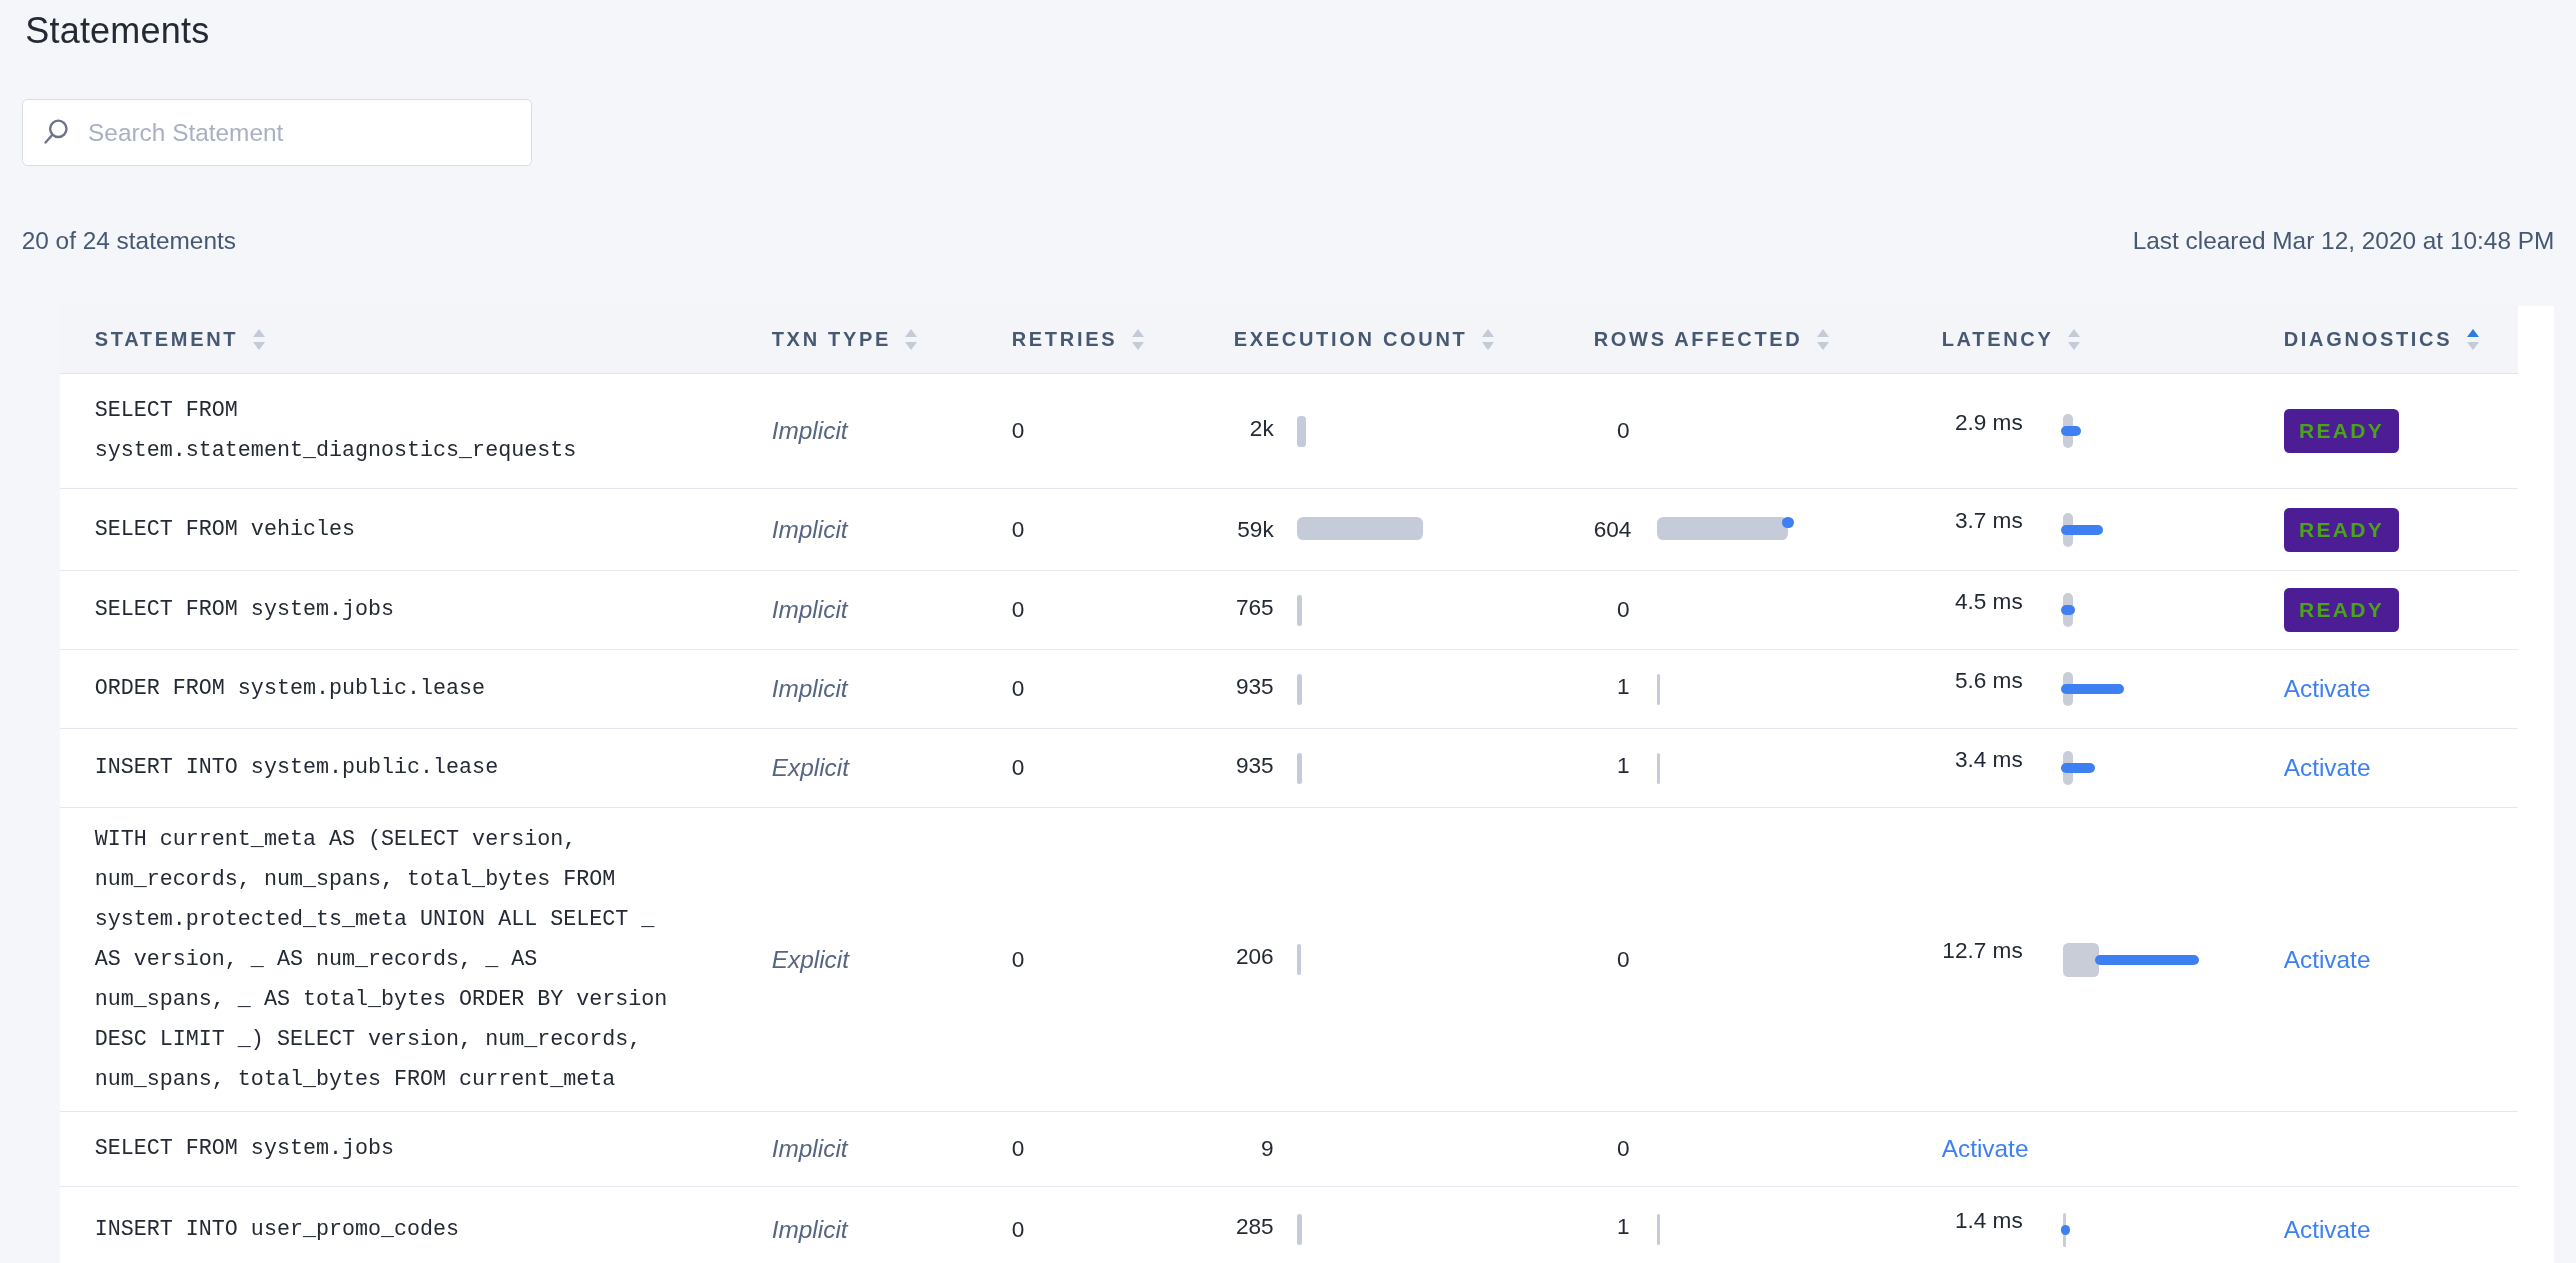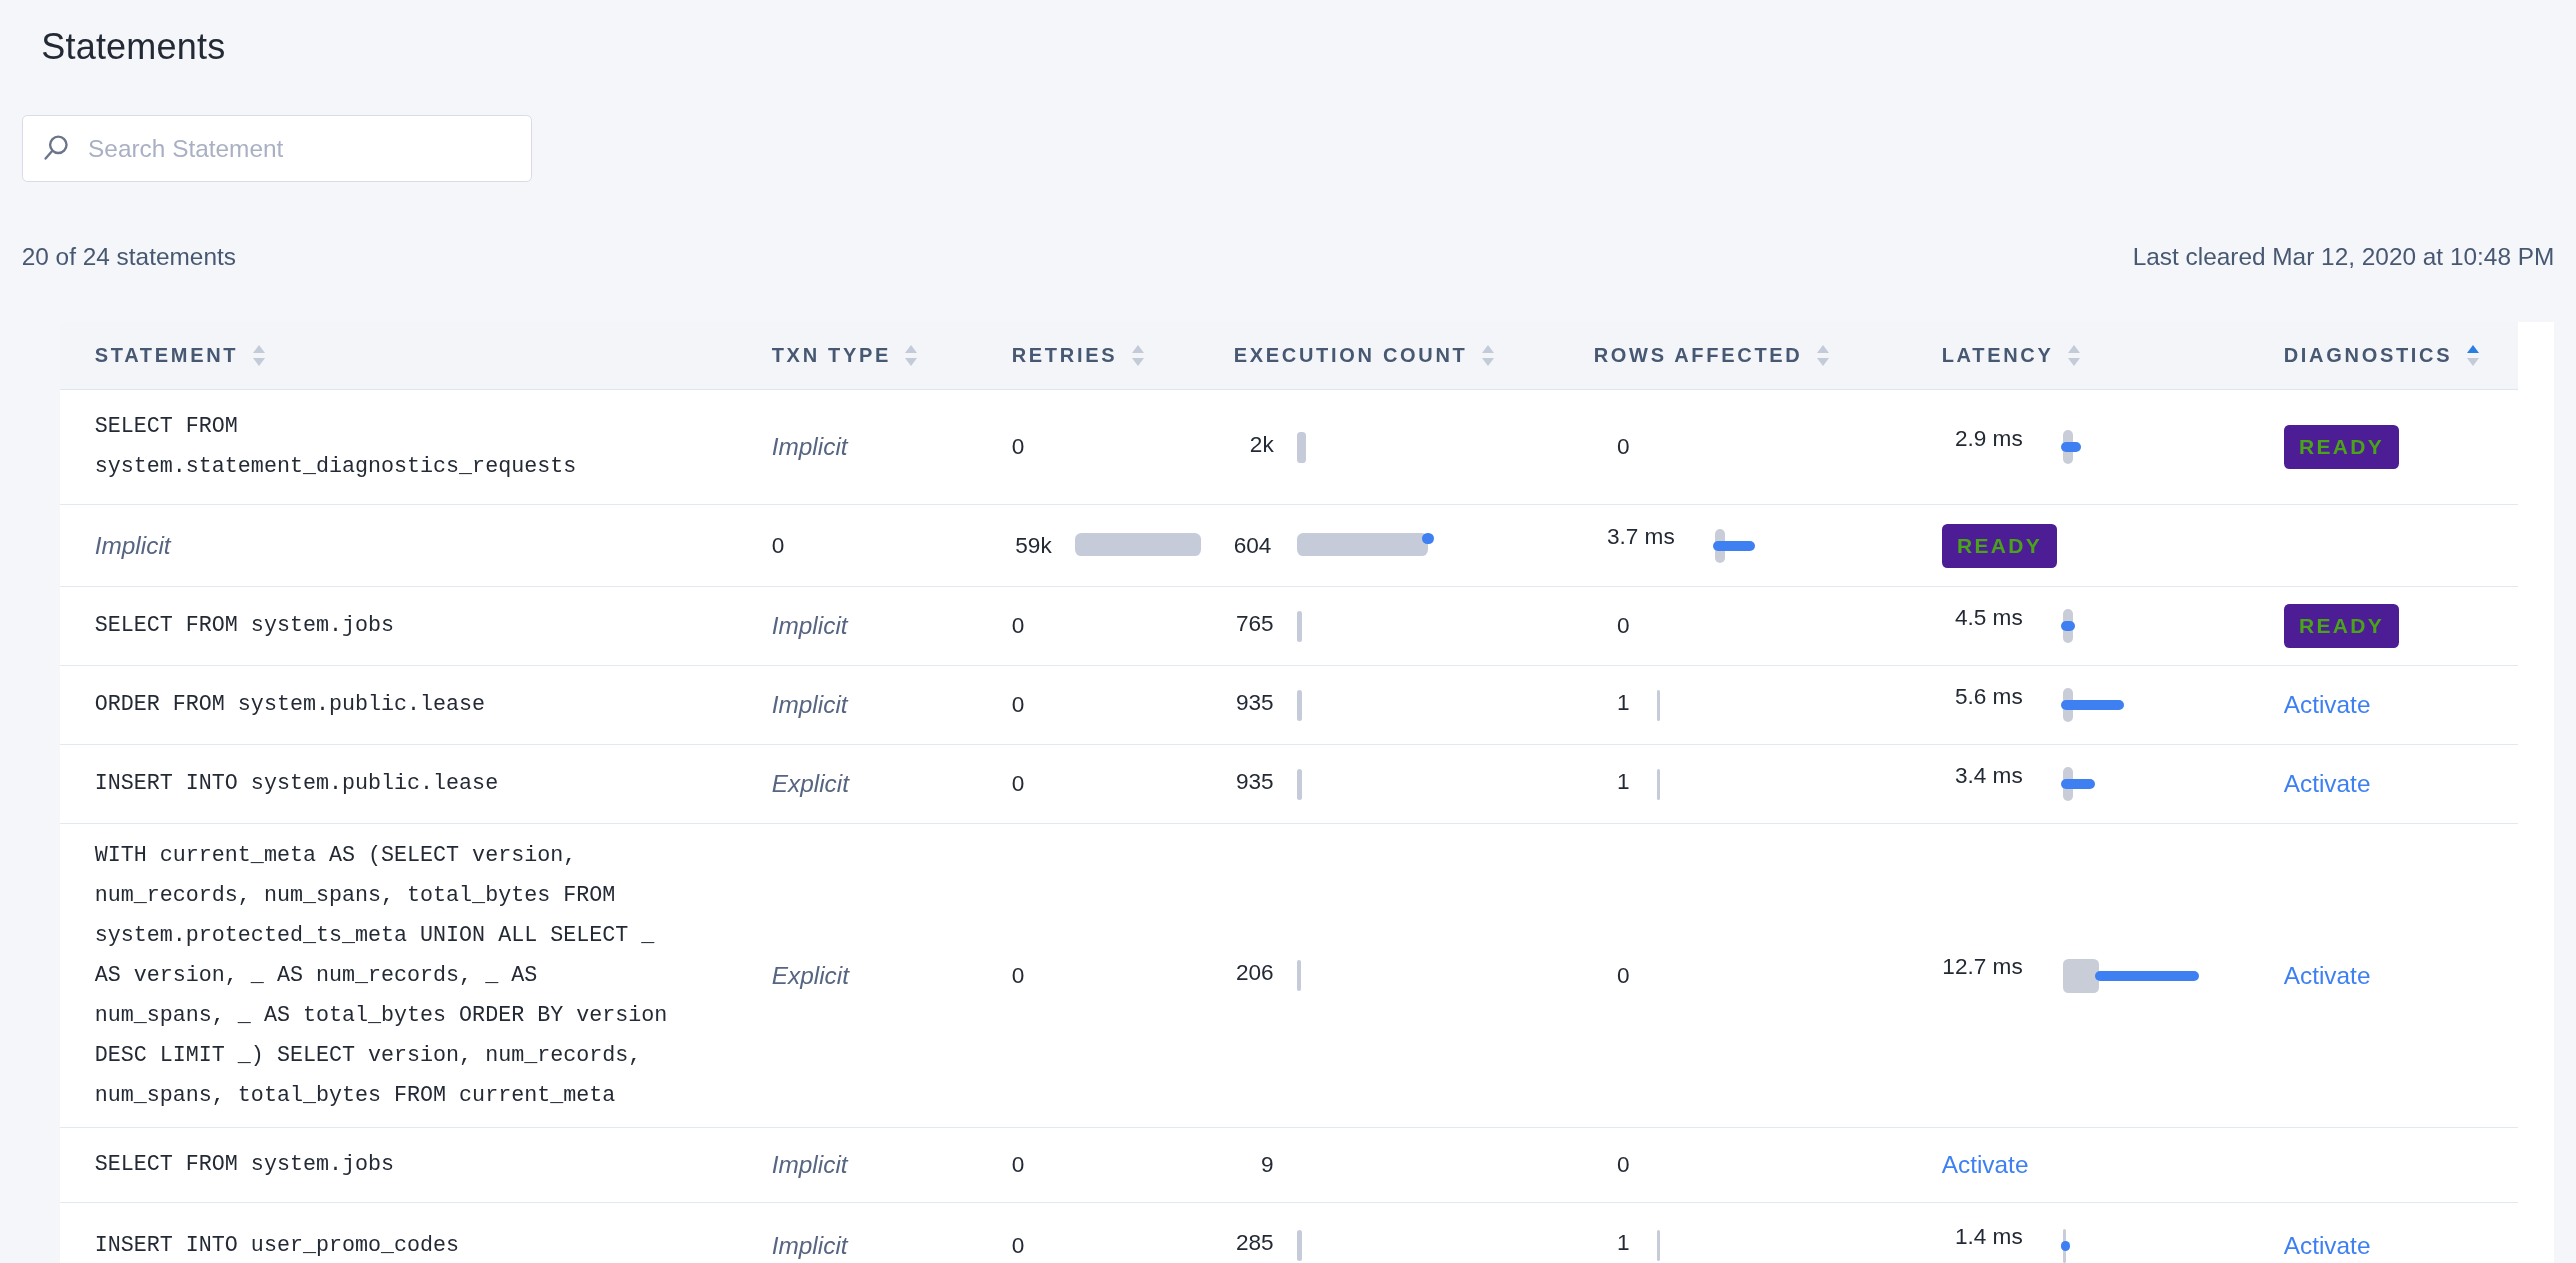--- a/index.html
+++ b/index.html
@@ -6,21 +6,21 @@
   html,body { margin:0; padding:0; }
   body {
     width: 2576px; height: 1264px; overflow: hidden;
     background: #f4f6fa;
     font-family: "Liberation Sans", sans-serif;
     color: #242a35;
   }
   .page { padding: 7.2px 21.7px 0 21.7px; }
 
   h1.title {
-    margin: 16px; padding-left: 3.6px;
+    margin: 0; padding-left: 3.6px;
     font-size: 36px; font-weight: 500; color: #242a35; line-height: 47px;
     letter-spacing: 0.2px;
   }
 
   .controls { margin-top: 45px; display: flex; align-items: center; gap: 32px; }
   .search-box {
     width: 510px; height: 67px; background: #fff;
     border: 1.8px solid #d7dce8; border-radius: 5.4px;
     display: flex; align-items: center; padding-left: 18px; gap: 14.4px;
   }
@@ -204,20 +204,21 @@
           <div class="cell-flex">
             <span class="num lat-text">2.9 ms</span>
             <span class="lat-viz">
               <span class="lat-range" style="width: 10px;"></span>
               <span class="lat-bar" style="left: -1.8px; width: 20px;"></span>
             </span>
           </div>
           <div class="td"><span class="badge-ready">READY</span></div>
         </div>
         <div class="tr" style="min-height: 82px;">
+          <div class="td"><span class="stmt">SELECT FROM vehicles</span></div>
           <div class="td"><span class="txn">Implicit</span></div>
           <div class="td"><span class="num">0</span></div>
           <div class="cell-flex">
             <span class="num numbox">59k</span>
             <span class="bar" style="width: 126px; height: 23.5px; margin-left: 23.5px;"></span>
           </div>
           <div class="cell-flex">
             <span class="num rows-numbox">604</span>
             <span class="bar" style="width: 131px; height: 23.5px; margin-left: 27px;"></span>
             <span class="dot"></span>

